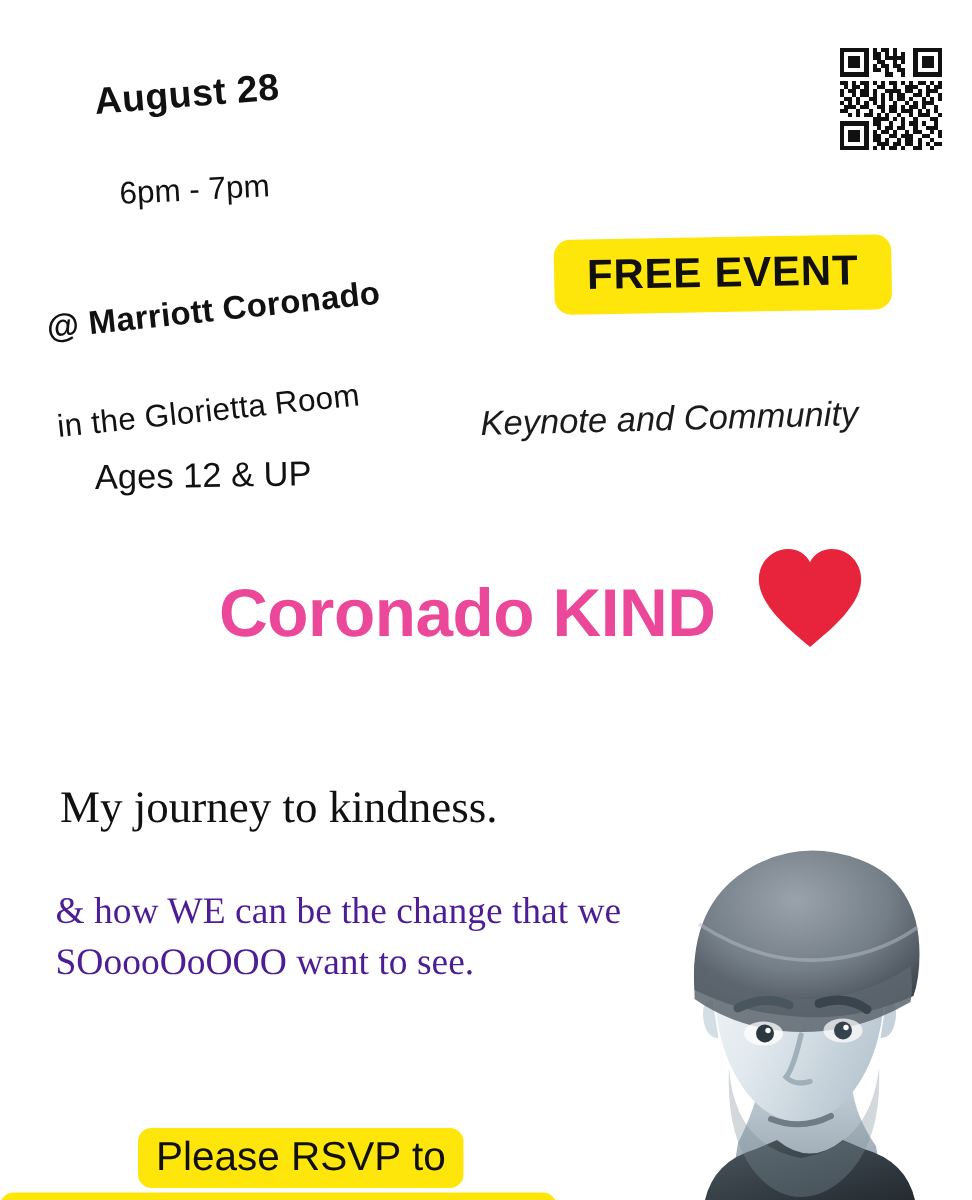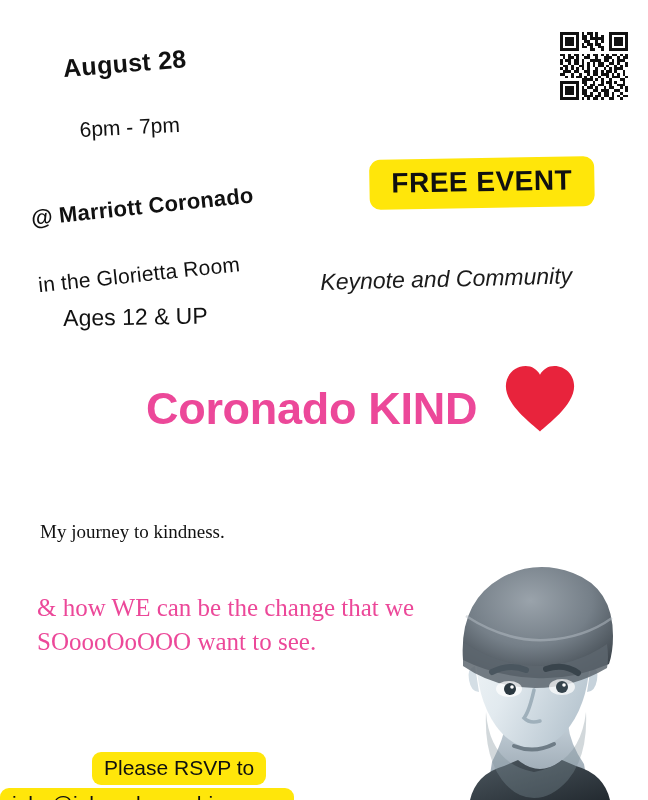--- a/index.html
+++ b/index.html
@@ -91,44 +91,44 @@
     font-size: 45px; font-weight: bold;
     color: #ec4899;
     letter-spacing: -.3px;
     white-space: pre;
   }
   #heart-icon { width: 78px; height: 72px; display: block; margin-top: -22px; }
 
   
   #body-line-1 {
     left: 40px; top: 521px;
-    font-size: 19px;
+    font-size: 30px;
   }
   #body-paragraph {
     position: absolute;
     left: 37px; top: 591px;
     width: 390px;
     font-family: "Liberation Serif", serif;
     font-size: 25px;
-    color: #ec4899;
+    color: #4c1d95;
     line-height: 1.37;
   }
 
   
   #rsvp-block {
     position: absolute;
     left: 92px; top: 752px;
     width: 300px;
   }
   .rsvp-line {
     display: inline-block;
     background: #FFE60A;
     color: #101010;
     font-family: "Liberation Sans", sans-serif;
-    font-size: 21px;
+    font-size: 27px;
     border-radius: 9px;
     padding: 4px 12px 5px 12px;
     white-space: pre;
   }
   #rsvp-line-2 { margin-left: -92px; margin-top: 3px; }
 
   
   #qr-code { position: absolute; left: 560px; top: 32px; width: 68px; height: 68px; }
 
   

